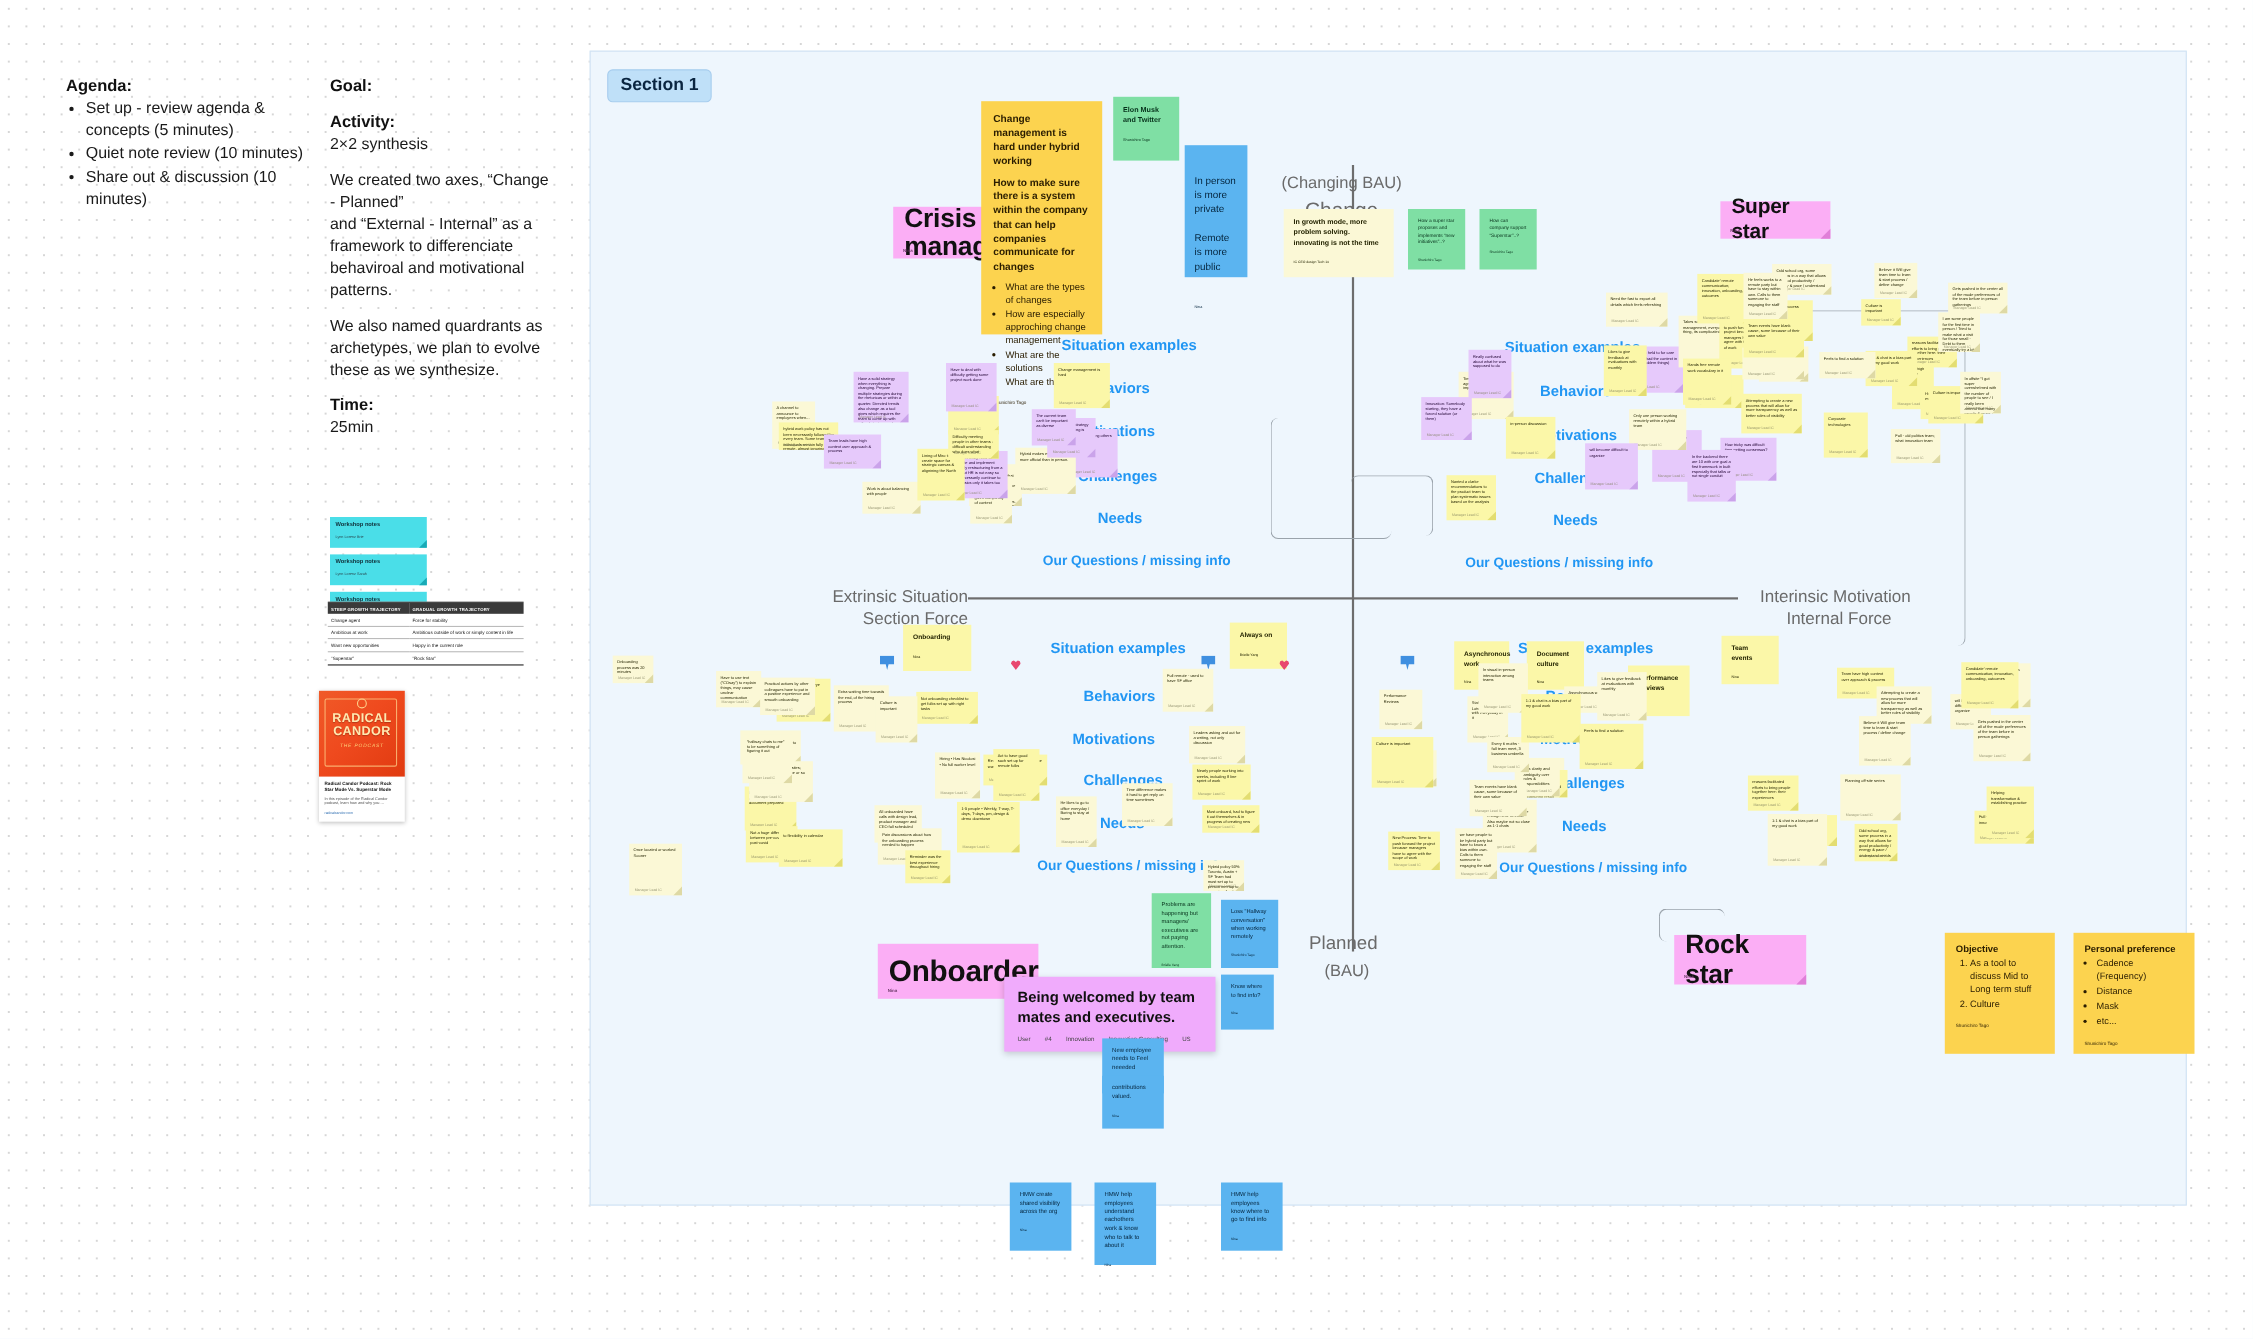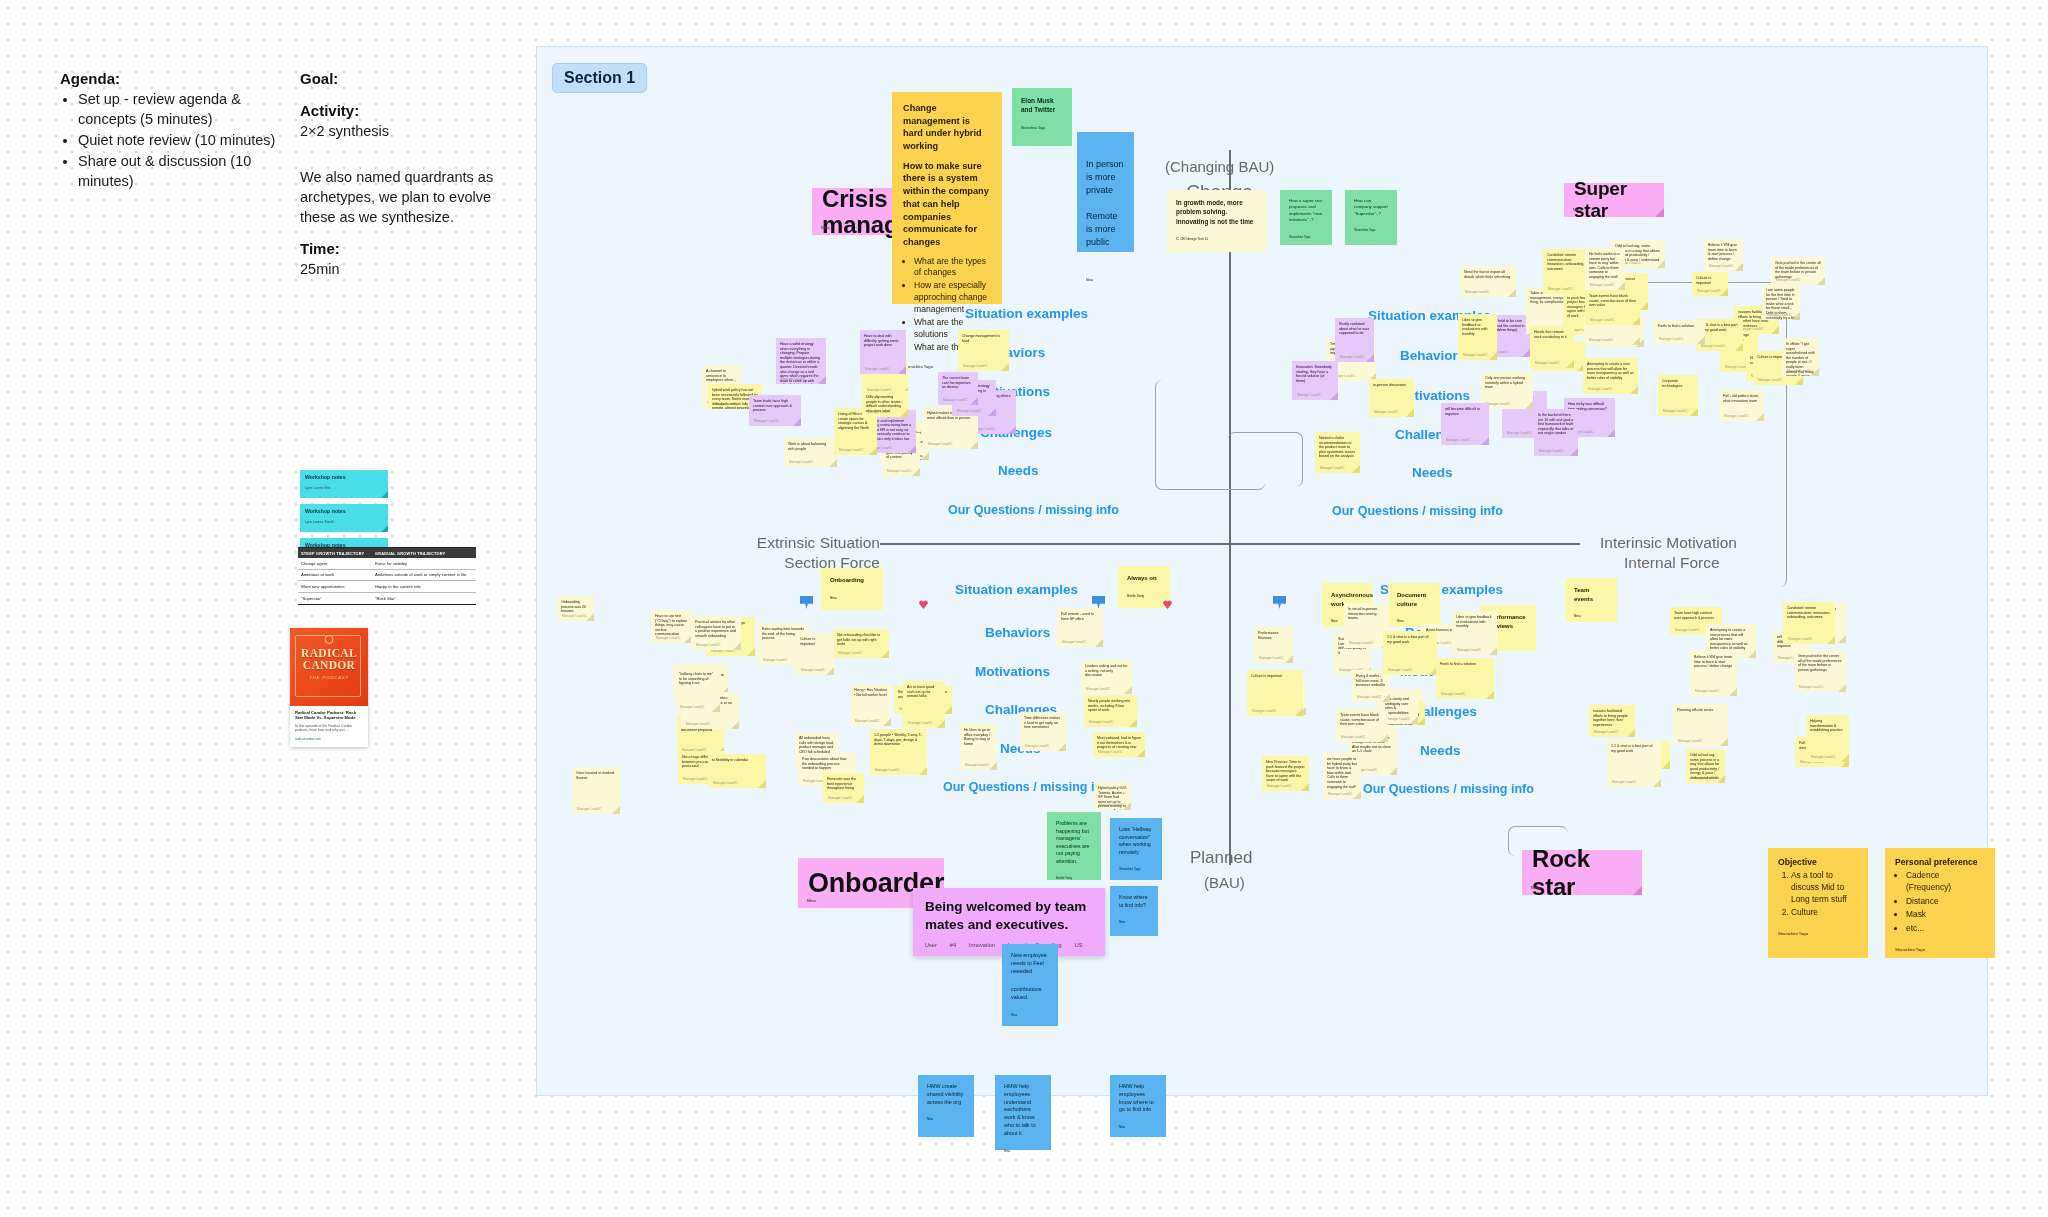--- a/index.html
+++ b/index.html
@@ -46,21 +46,21 @@
 
   
   #book-card{ position:absolute; left:290px; top:628px; width:78px; background:#fff;
      box-shadow:0 1px 4px rgba(0,0,0,.25); }
   #book-cover{ height:78px; background:
       linear-gradient(135deg,#f05a28 0%, #ef4a1e 45%, #e03a10 100%);
       position:relative; overflow:hidden;}
   .bk-arrow{ position:absolute; border:1.2px solid #ffd08a; }
   #bk-a1{ left:5px; top:7px; width:66px; height:62px; border-radius:2px; opacity:.75;}
   #bk-title{ position:absolute; left:0; right:0; top:20px; text-align:center;
-     font-family:Liberation Serif, serif; font-weight:bold; color:#ffe9b0;
+     font-family:Liberation Sans, sans-serif; font-weight:bold; color:#ffe9b0;
      font-size:11.5px; line-height:1.0; letter-spacing:.3px; text-shadow:0 1px 1px rgba(0,0,0,.25);}
   #bk-sub{ position:absolute; left:0; right:0; top:47px; text-align:center;
      color:#ffd37a; font-size:4.4px; font-style:italic; letter-spacing:.8px;}
   #bk-dot{ position:absolute; left:50%; top:7px; transform:translateX(-50%);
      width:9px; height:9px; border-radius:50%; border:1.2px solid #ffd08a;}
   #book-meta{ padding:4px 5px 6px; }
   #book-meta .bt{ font-size:4.2px; font-weight:bold; color:#111; line-height:1.3;}
   #book-meta .bd{ font-size:3.5px; color:#555; line-height:1.3; margin-top:3px;}
   #book-meta .bu{ font-size:3.2px; color:#2b6cb0; margin-top:4px;}
 
@@ -173,20 +173,22 @@
         <li>Share out &amp; discussion (10 minutes)</li>
       </ul>
     </div>
 
     <div id="goal-col">
       <div class="blk-title">Goal:</div>
       <div class="gap"></div>
       <div class="blk-title">Activity:</div>
       <div class="blk-body">2×2 synthesis</div>
       <div class="gap"></div>
+      <div class="blk-body" style="white-space:pre-line">We created two axes, “Change - Planned”
+and “External - Internal” as a framework to differenciate behaviroal and motivational patterns.</div>
       <div class="gap"></div>
       <div class="blk-body">We also named quardrants as archetypes, we plan to evolve these as we synthesize.</div>
       <div class="gap"></div>
       <div class="blk-title">Time:</div>
       <div class="blk-body">25min</div>
     </div>
 
     <div id="workshop-notes">
       <div class="wnote">
         <div class="t">Workshop notes</div>

